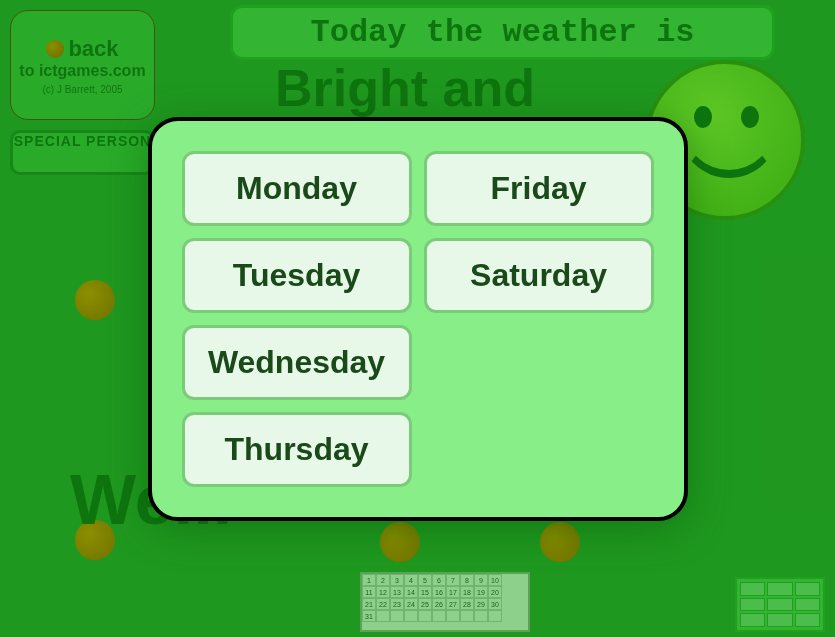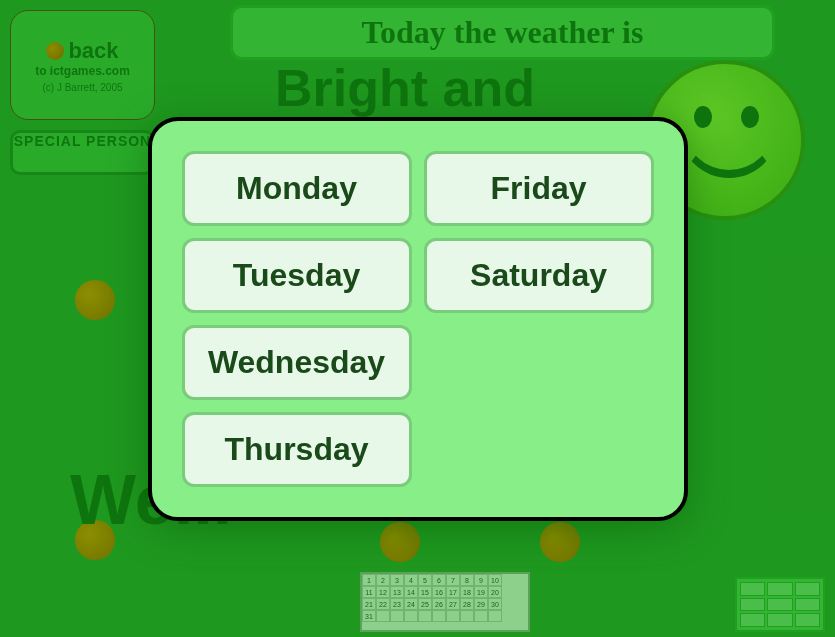--- a/index.html
+++ b/index.html
@@ -54,21 +54,21 @@
     }
 
     .back-text-main {
       font-size: 22px;
       font-weight: bold;
       color: #1a5a1a;
       font-family: Arial Black, Arial, sans-serif;
     }
 
     .back-text-sub {
-      font-size: 12px;
+      font-size: 16px;
       color: #1a5a1a;
       font-weight: bold;
     }
 
     .copyright-text {
       font-size: 10px;
       color: #1a5a1a;
       margin-top: 4px;
     }
 
@@ -107,21 +107,21 @@
       border: 3px solid #3aaa3a;
       display: flex;
       align-items: center;
       justify-content: center;
     }
 
     .weather-title {
       font-size: 32px;
       font-weight: bold;
       color: #1a5a1a;
-      font-family: Liberation Serif, serif;
+      font-family: Liberation Mono, monospace;
     }
 
     
     .weather-desc {
       position: absolute;
       top: 60px;
       left: 230px;
       width: 350px;
       text-align: center;
     }

